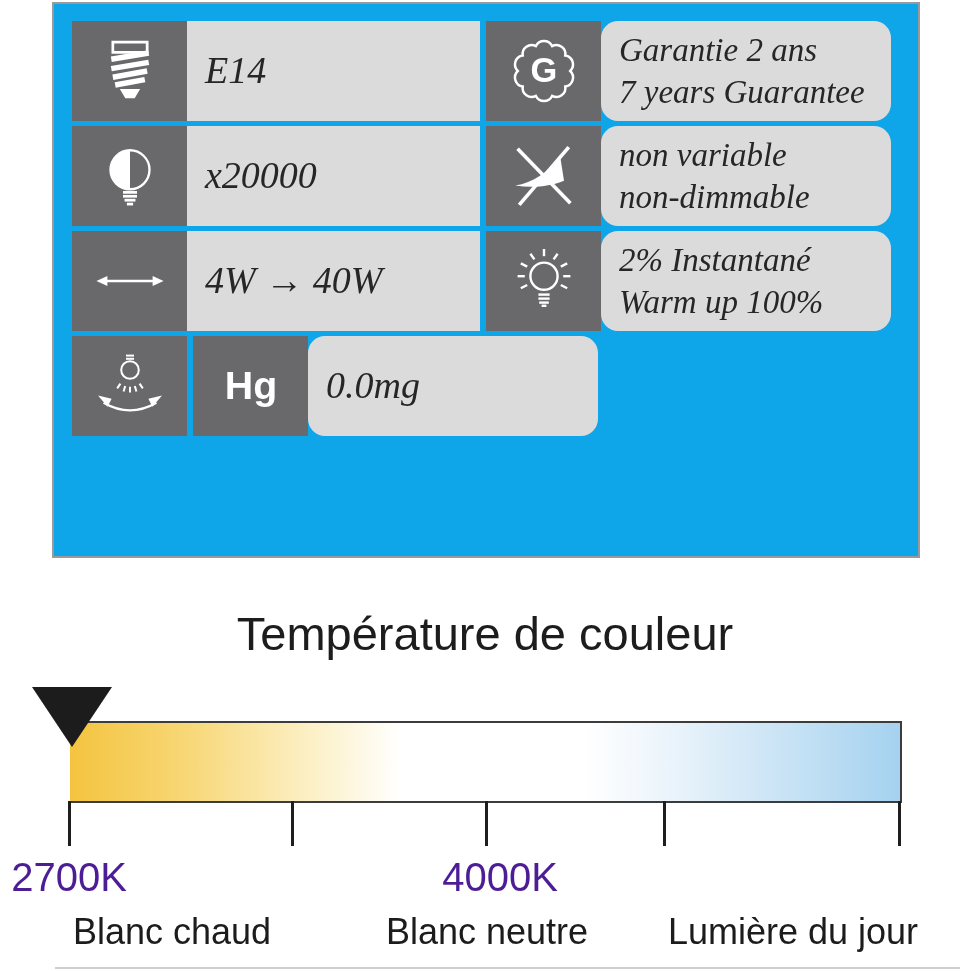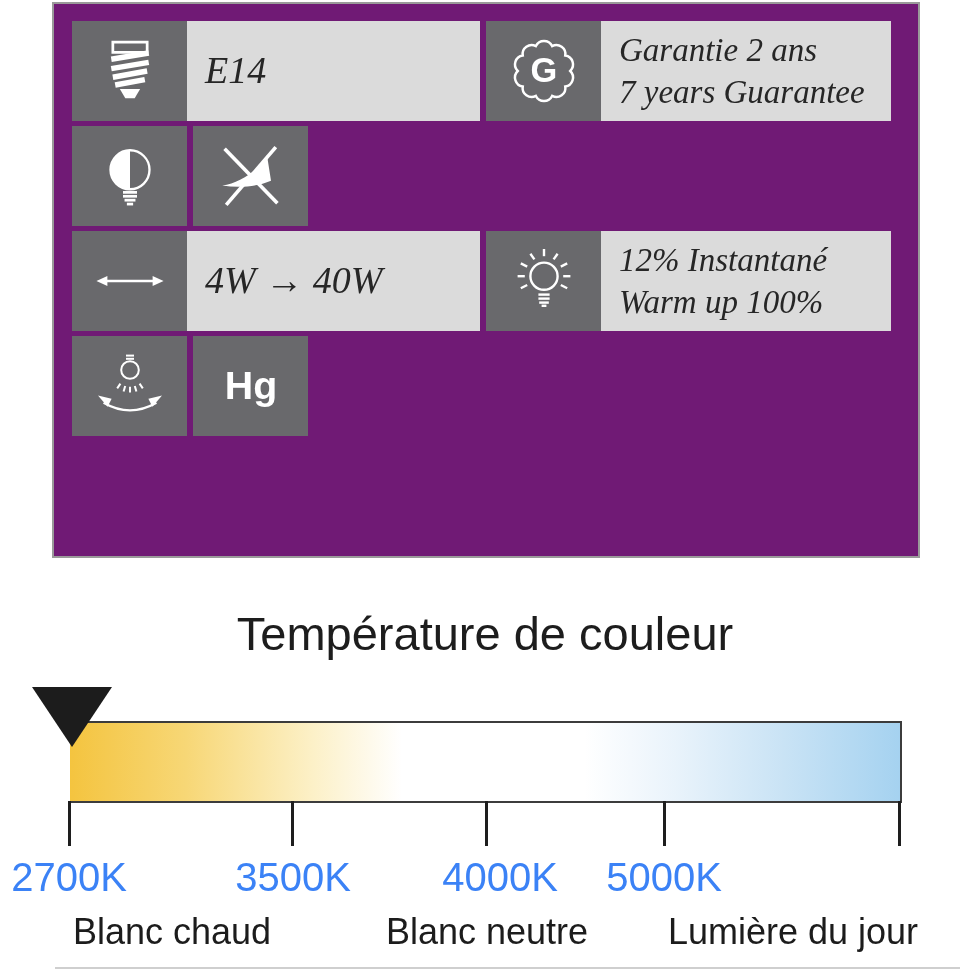--- a/index.html
+++ b/index.html
@@ -1,49 +1,49 @@
 <!DOCTYPE html>
 <html><head>
 <meta charset="utf-8">
 <style>
   html,body{margin:0;padding:0;background:#fff;}
   .page{position:relative;width:970px;height:971px;background:#ffffff;overflow:hidden;
         font-family:"Liberation Sans",sans-serif;}
 
   
   .spec-card{position:absolute;left:52px;top:2px;width:868px;height:556px;
-             border:2px solid #9a9a9a;box-sizing:border-box;background:#701a75;}
+             border:2px solid #9a9a9a;box-sizing:border-box;background:#0ea5e9;}
   .spec-grid{position:absolute;left:18px;top:17px;}
   .spec-row{display:flex;height:100px;margin-bottom:5px;}
   .icon-cell{width:115px;height:100px;background:#69696c;display:flex;
              align-items:center;justify-content:center;flex:0 0 auto;}
   .text-cell{height:100px;background:#dbdbdb;display:flex;flex-direction:column;
              justify-content:center;box-sizing:border-box;padding-left:18px;
              font-family:"Liberation Serif",serif;font-style:italic;color:#262626;}
   .text-cell.c1{width:293px;}
-  .text-cell.c2{width:290px;}
+  .text-cell.c2{width:290px;border-radius:17px;}
   .half-gap{width:6px;flex:0 0 auto;}
   .single{font-size:38px;line-height:1.1;}
   .double{font-size:33px;line-height:1.28;}
   .icon-cell svg{display:block;}
   .icon-stroke{stroke:#ffffff;fill:none;}
 
   
   .scale-title{position:absolute;left:0;top:606px;width:970px;text-align:center;
                font-size:47px;color:#1d1d1d;}
   .grad-bar{position:absolute;left:70px;top:721px;width:832px;height:82px;
             box-sizing:border-box;border:2px solid #3c3c3c;border-left:none;
             background:linear-gradient(to right,
               #f4c43f 0%, #f7d776 14%, #fcf0c6 29%, #ffffff 40%,
               #ffffff 62%, #e9f3fb 73%, #c9e3f5 86%, #a5d2f0 100%);}
   .marker{position:absolute;left:32px;top:687px;width:80px;height:60px;
           background:#1c1c1c;clip-path:polygon(0 0,100% 0,50% 100%);}
   .tick{position:absolute;top:801px;width:3px;height:45px;background:#1e1e1e;}
   .ktick{position:absolute;top:855px;transform:translateX(-50%);white-space:nowrap;
-         font-size:40px;color:#3b82f6;}
+         font-size:40px;color:#4c1d95;}
   .zlabel{position:absolute;top:911px;transform:translateX(-50%);white-space:nowrap;
           font-size:36px;color:#1c1c1c;}
   .bottom-hairline{position:absolute;left:55px;top:967px;width:905px;height:2px;
                    background:#cfcfcf;}
 </style>
 </head>
 <body>
 
 <div class="page">
 
@@ -88,29 +88,36 @@
             <path d="M50,17 A25,25 0 0 0 50,67 Z" fill="#fff"></path>
             <circle class="icon-stroke" cx="50" cy="42" r="25" stroke-width="3"></circle>
             <g stroke="#fff" stroke-width="3.5">
               <line x1="41" y1="71" x2="59" y2="71"></line>
               <line x1="41" y1="76" x2="59" y2="76"></line>
               <line x1="43" y1="81" x2="57" y2="81"></line>
               <line x1="46" y1="86" x2="54" y2="86"></line>
             </g>
           </svg>
         </div>
+        <div class="text-cell c1 single">
+          <span>x20000</span>
+        </div>
         <div class="half-gap"></div>
         <div class="icon-cell">
           <svg width="80" height="80" viewBox="0 0 100 100">
             <path d="M14,62 C36,58 56,46 70,24 L75,56 C56,64 34,65 14,62 Z" fill="#fff"></path>
             <g stroke="#fff" stroke-width="4.5">
               <line x1="17" y1="16" x2="83" y2="84"></line>
               <line x1="81" y1="14" x2="19" y2="86"></line>
             </g>
           </svg>
+        </div>
+        <div class="text-cell c2 double">
+          <span>non variable</span>
+          <span>non-dimmable</span>
         </div>
       </div>
 
       <div class="spec-row">
         <div class="icon-cell">
           <svg width="88" height="78" viewBox="0 0 100 100">
             <line class="icon-stroke" x1="16" y1="50" x2="84" y2="50" stroke-width="3"></line>
             <path d="M7,50 l14,-6.5 v13 z" fill="#fff"></path>
             <path d="M93,50 l-14,-6.5 v13 z" fill="#fff"></path>
           </svg>
@@ -133,21 +140,21 @@
               <line x1="74" y1="44" x2="83" y2="44"></line>
               <line x1="71" y1="55" x2="79" y2="59"></line>
               <line x1="38" y1="23" x2="33" y2="16"></line>
               <line x1="29" y1="32" x2="21" y2="28"></line>
               <line x1="26" y1="44" x2="17" y2="44"></line>
               <line x1="29" y1="55" x2="21" y2="59"></line>
             </g>
           </svg>
         </div>
         <div class="text-cell c2 double">
-          <span>12% Instantané</span>
+          <span>2% Instantané</span>
           <span>Warm up 100%</span>
         </div>
       </div>
 
       <div class="spec-row">
         <div class="icon-cell">
           <svg width="80" height="80" viewBox="0 0 100 100">
             <circle class="icon-stroke" cx="50" cy="30" r="11" stroke-width="2.5"></circle>
             <g stroke="#fff" stroke-width="2.5">
               <line x1="45" y1="12" x2="55" y2="12"></line>
@@ -162,41 +169,42 @@
             <path d="M22,76 L10,62 L27,66 Z" fill="#fff"></path>
             <path d="M78,76 L90,62 L73,66 Z" fill="#fff"></path>
           </svg>
         </div>
         <div class="half-gap"></div>
         <div class="icon-cell">
           <svg width="82" height="82" viewBox="0 0 100 100">
             <text x="50" y="66" text-anchor="middle" font-size="48" font-weight="bold" font-family="Liberation Sans, sans-serif" fill="#fff">Hg</text>
           </svg>
         </div>
+        <div class="text-cell c2 single">
+          <span>0.0mg</span>
+        </div>
       </div>
 
 
     </div>
   </div>
 
   <div class="scale-title">Température de couleur</div>
 
   <div class="grad-bar"></div>
   <div class="marker"></div>
 
   <div class="tick" style="left:68px"></div>
   <div class="tick" style="left:291px"></div>
   <div class="tick" style="left:485px"></div>
   <div class="tick" style="left:663px"></div>
   <div class="tick" style="left:898px"></div>
 
   <div class="ktick" style="left:69px">2700K</div>
-  <div class="ktick" style="left:293px">3500K</div>
   <div class="ktick" style="left:500px">4000K</div>
-  <div class="ktick" style="left:664px">5000K</div>
 
   <div class="zlabel" style="left:487px">Blanc neutre</div>
   <div class="zlabel" style="left:172px">Blanc chaud</div>
   <div class="zlabel" style="left:793px">Lumière du jour</div>
 
   <div class="bottom-hairline"></div>
 
 </div>
 
 </body></html>

